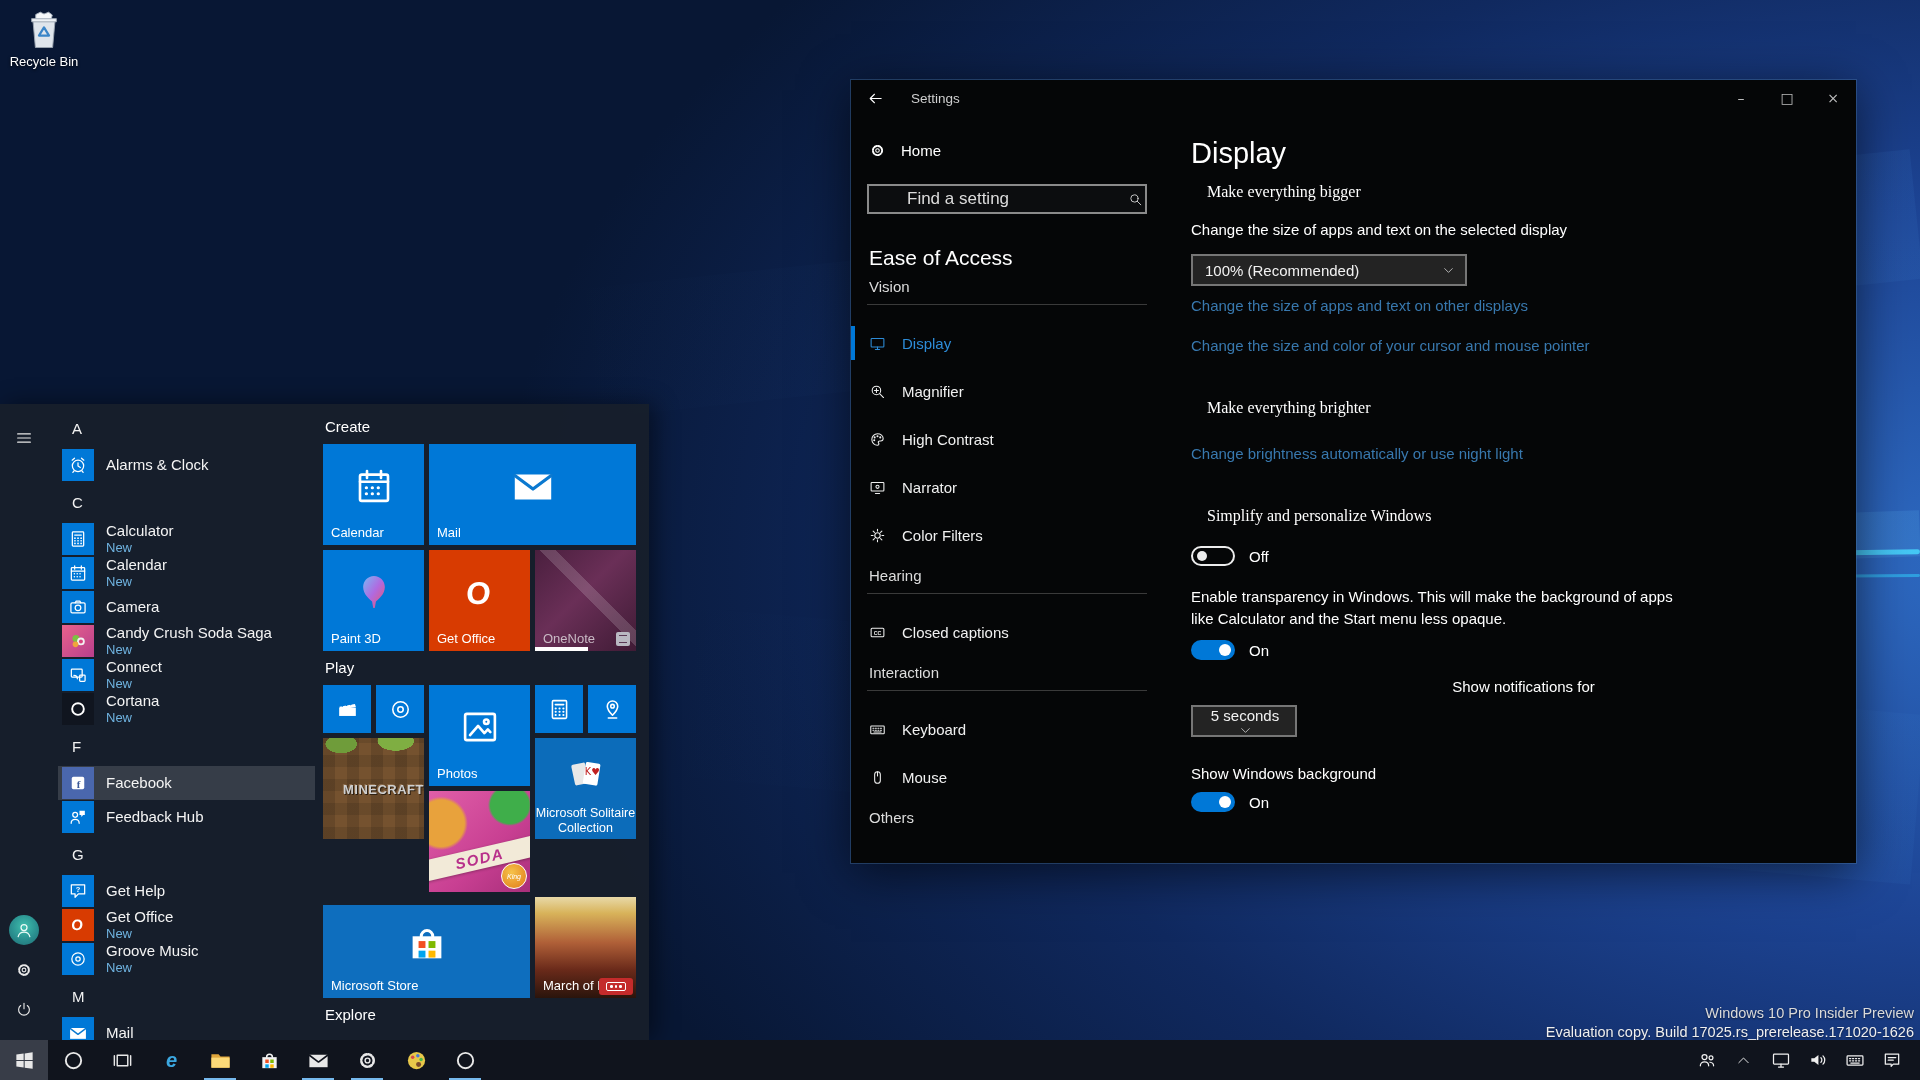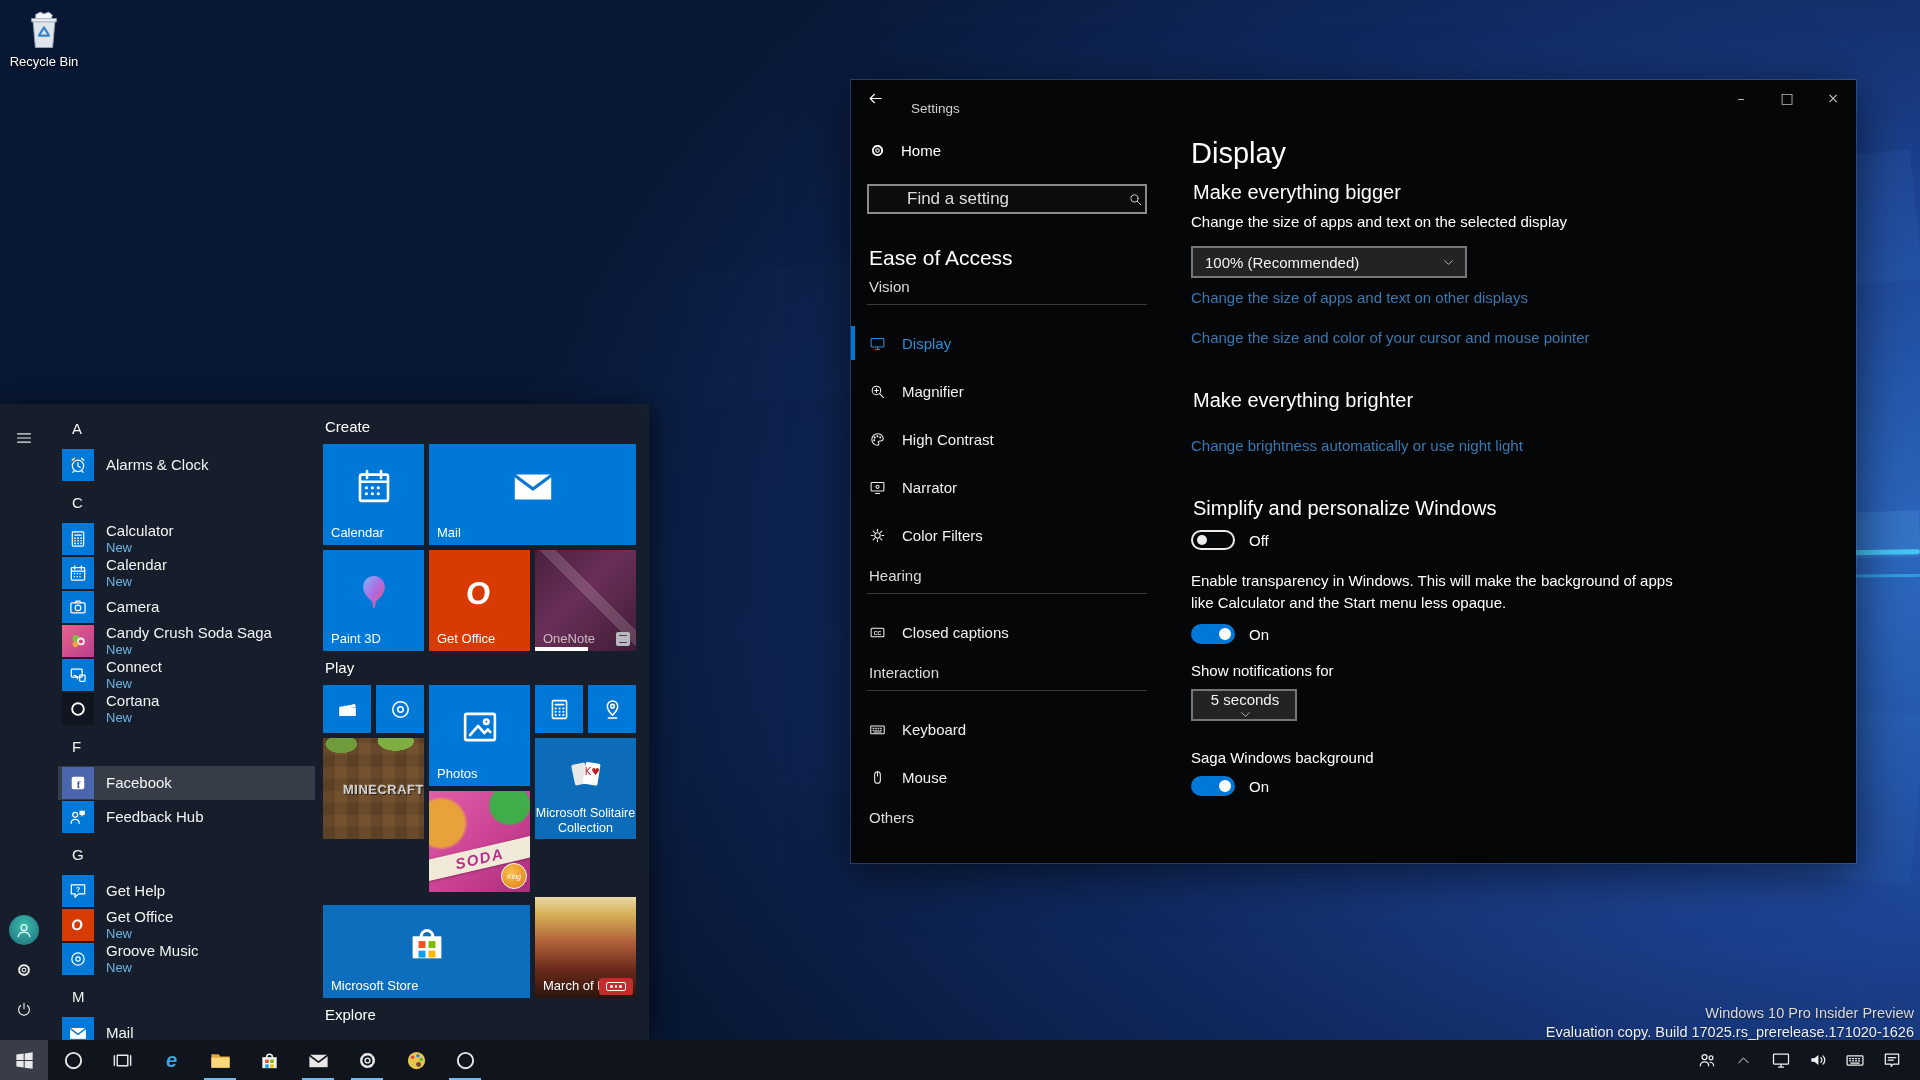--- a/index.html
+++ b/index.html
@@ -90,21 +90,21 @@
     display:flex;align-items:center;justify-content:center;font-size:7px;font-style:italic;color:#fff;}
   .tile.march{background:linear-gradient(180deg,#e8d9a8 0%,#d8b35a 16%,#b06038 45%,#6a2a1a 72%,#2a140c 100%);}
   .march-badge{position:absolute;right:3px;bottom:3px;width:34px;height:17px;background:#c42b2b;border-radius:3px;
     display:flex;align-items:center;justify-content:center;}
   .march-badge b{display:flex;gap:2px;border:1px solid #fff;border-radius:2px;padding:2px 3px;}
   .march-badge b i{display:block;width:2.5px;height:2.5px;background:#fff;border-radius:50%;}
 
   
   #settings-window{position:absolute;left:851px;top:80px;width:1005px;height:783px;z-index:4;background:#050607;
     color:#fff;box-shadow:0 10px 46px rgba(0,0,0,.6);outline:1px solid rgba(80,130,180,.35);overflow:hidden;}
-  #settings-titlebar{height:36px;display:flex;align-items:flex-end;}
+  #settings-titlebar{height:36px;display:flex;align-items:center;}
   #back-button{width:48px;height:36px;display:flex;align-items:center;justify-content:center;color:#fff;}
   #back-button .ic{width:17px;height:17px;}
   #settings-title{font-size:13.5px;color:#cfcfcf;margin-left:12px;}
   #caption-buttons{margin-left:auto;display:flex;}
   .cap-btn{width:46px;height:36px;display:flex;align-items:center;justify-content:center;
     color:#bdbdbd;font-size:14px;font-family:"DejaVu Sans",sans-serif;}
   #settings-body{display:flex;height:747px;}
   #settings-nav{width:312px;flex:none;padding-top:14px;box-sizing:border-box;position:relative;}
   #nav-home-row{height:40px;display:flex;align-items:center;gap:15px;padding-left:18px;font-size:15px;}
   #nav-home-row .ic{width:17px;height:17px;}
@@ -117,21 +117,21 @@
   #nav-section-title{font-size:21px;font-weight:400;padding-left:18px;margin-top:32px;}
   .nav-group-header{font-size:15px;color:#dcdcdc;padding-left:18px;margin-top:8px;height:18px;line-height:18px;}
   .nav-divider{height:1px;background:#3a3a3a;margin:8px 16px 0;}
   .nav-items{margin-top:14px;}
   .nav-item{height:48px;display:flex;align-items:center;gap:16px;padding-left:18px;font-size:15px;position:relative;color:#f0f0f0;}
   .nav-item .ic{width:17px;height:17px;}
   .nav-item.sel{color:#2d8cd8;}
   .nav-item.sel::before{content:"";position:absolute;left:0;top:7px;bottom:7px;width:4px;background:#0078d7;}
   #settings-main{flex:1;padding:20px 0 0 28px;box-sizing:border-box;position:relative;}
   #page-title{font-size:29px;font-weight:300;line-height:34px;margin:0;}
-  .h2{font-size:20px;font-weight:400;line-height:24px;margin:2px;}
+  .h2{font-size:16px;font-weight:400;line-height:24px;margin:16px;font-family:Liberation Serif, serif;}
   #heading-bigger{margin-top:10px;}
   .field-label{font-size:15px;line-height:20px;margin-top:8px;}
   .dropdown{margin-top:14px;height:28px;border:2px solid #767676;background:#232323;display:flex;
     align-items:center;padding:0 10px 0 12px;font-size:15px;color:#f2f2f2;}
   .dropdown .dd-val{flex:1;}
   .dropdown .ic{width:13px;height:13px;color:#d0d0d0;}
   #dropdown-scale{width:250px;}
   #dropdown-notifications{width:80px;margin-top:10px;flex-direction:column;}
   .link{display:block;font-size:15px;line-height:20px;color:#3878ae;text-decoration:none;}
   #link-other-displays{margin-top:10px;}
@@ -140,21 +140,21 @@
   #link-night-light{margin-top:24px;}
   #heading-simplify{margin-top:40px;}
   .body-text{font-size:15px;line-height:22px;margin-top:18px;width:490px;}
   .toggle-row{display:flex;align-items:center;gap:14px;margin-top:8px;height:24px;font-size:15px;}
   .toggle{width:44px;height:20px;border-radius:10px;position:relative;box-sizing:border-box;flex:none;}
   .toggle.off{border:2px solid #ececec;}
   .toggle.off .knob{position:absolute;left:4px;top:3px;width:10px;height:10px;border-radius:50%;background:#ececec;}
   .toggle.on{background:#0078d7;}
   .toggle.on .knob{position:absolute;right:4px;top:4px;width:12px;height:12px;border-radius:50%;background:#fff;}
   #row-transparency{margin-top:8px;}
-  #label-notifications{font-size:15px;margin-top:16px;}
+  #label-notifications{font-size:15px;margin-top:16px;text-align:center;}
   #label-background{font-size:15px;margin-top:28px;}
 
   
   #watermark{position:absolute;right:6px;bottom:38px;text-align:right;color:#dadada;font-size:14.5px;
     line-height:19px;text-shadow:0 1px 2px rgba(0,0,0,.55);z-index:2;}
   #watermark .wm2{color:#efefef;}
 
   
   #taskbar{position:absolute;left:0;bottom:0;width:1920px;height:40px;background:#10141d;z-index:10;
     display:flex;align-items:stretch;}
@@ -686,21 +686,21 @@
         </div>
         <div id="label-notifications" data-name="notifications-label">Show notifications for</div>
         <div class="dropdown" id="dropdown-notifications" data-name="notifications-dropdown">
           <span class="dd-val" data-name="notifications-dropdown-value">5 seconds</span>
           <span>
               <svg class="ic" data-name="chevron-down-icon" viewBox="0 0 24 24" fill="none" stroke="currentColor" stroke-width="1.5" stroke-linecap="round" stroke-linejoin="round">
                 <path d="M5 8.5l7 7 7-7"></path>
               </svg>
             </span>
         </div>
-        <div id="label-background" data-name="background-label">Saga Windows background</div>
+        <div id="label-background" data-name="background-label">Show Windows background</div>
         <div class="toggle-row" data-name="background-toggle-row">
           <div class="toggle on" data-name="background-toggle">
               <div class="knob"></div>
             </div>
           <span data-name="background-state">On</span>
         </div>
       </div>
     </div>
   </div>
 

